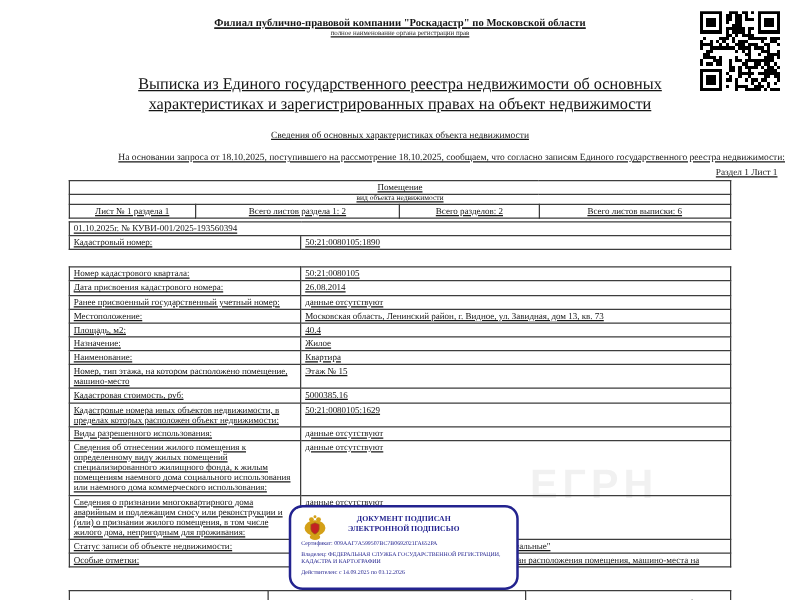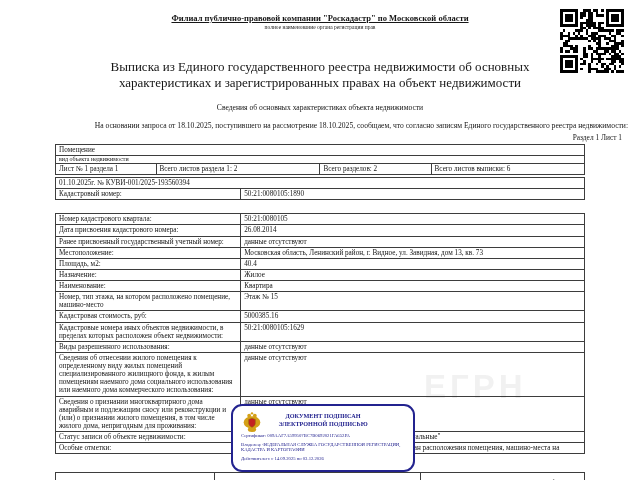--- a/index.html
+++ b/index.html
@@ -1,34 +1,34 @@
 <!DOCTYPE html>
 <html><head>
 <meta charset="utf-8">
 <style>
   html,body{margin:0;padding:0;background:#e8e8e8;}
   .page{
     width:640px;height:480px;position:relative;background:#ffffff;
     font-family:"Liberation Serif","DejaVu Serif",serif;color:#161616;
-    overflow:hidden;margin:0 auto;
+    overflow:hidden;margin:0 auto;text-decoration:underline;
   }
   .center{text-align:center;}
   .org-title{padding-top:13px;font-size:8.5px;font-weight:bold;text-decoration:underline;}
   .org-sub{font-size:5.5px;margin-top:1px;color:#222;}
   .doc-title{font-size:13px;margin-top:29px;padding:0 70px;}
   .sec-title{font-size:7.6px;margin-top:12px;text-align:center;}
   .request-line{font-size:7.6px;margin:9px 12px 0 10px;text-align:right;}
   .section-page{font-size:7.4px;text-align:right;margin:3px 18px 2px 16px;}
   table{border-collapse:collapse;width:530px;margin-left:55px;table-layout:fixed;}
   td{
     border:1px solid #3d3d3d;font-size:7.2px;line-height:1.13;
     padding:1px 3px;vertical-align:top;word-wrap:break-word;
   }
   .tA{margin-top:2px;}
-  .tA td{text-align:left;}
+  .tA td{text-align:center;}
   .tA .cap{font-size:6px;padding:0 3px;}
   .tB{margin-top:2px;}
   .tC{margin-top:13px;}
   .sign-table{margin-top:18px;}
   .sign-table td{height:18px;vertical-align:middle;text-align:right;font-weight:bold;font-size:7.2px;}
   .qr{position:absolute;top:9px;right:15px;width:66px;height:64px;}
   .watermark{
     position:absolute;left:424px;top:364px;width:160px;height:46px;
     font-family:"Liberation Sans","DejaVu Sans",sans-serif;
     font-size:33px;font-weight:bold;color:rgba(60,60,60,0.07);

